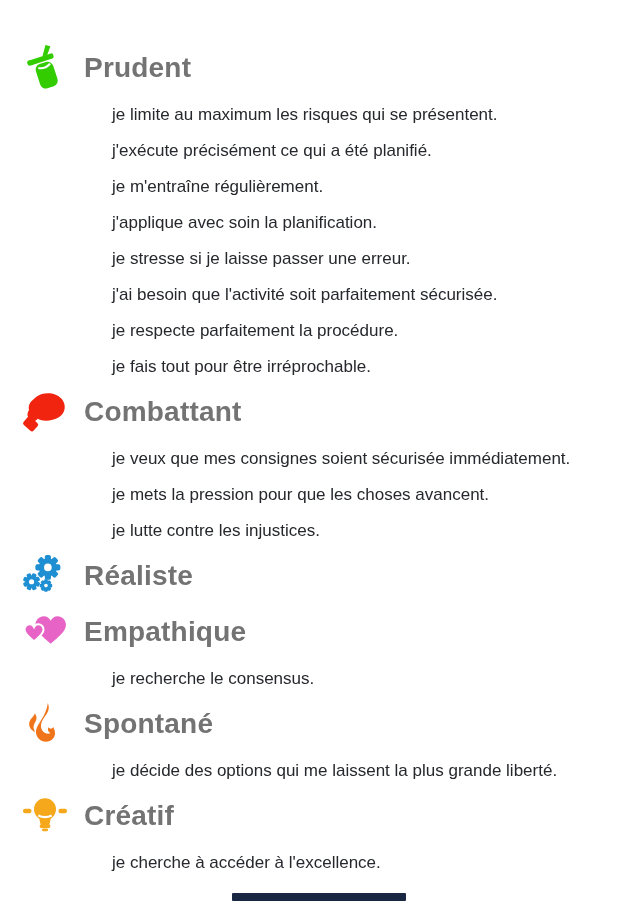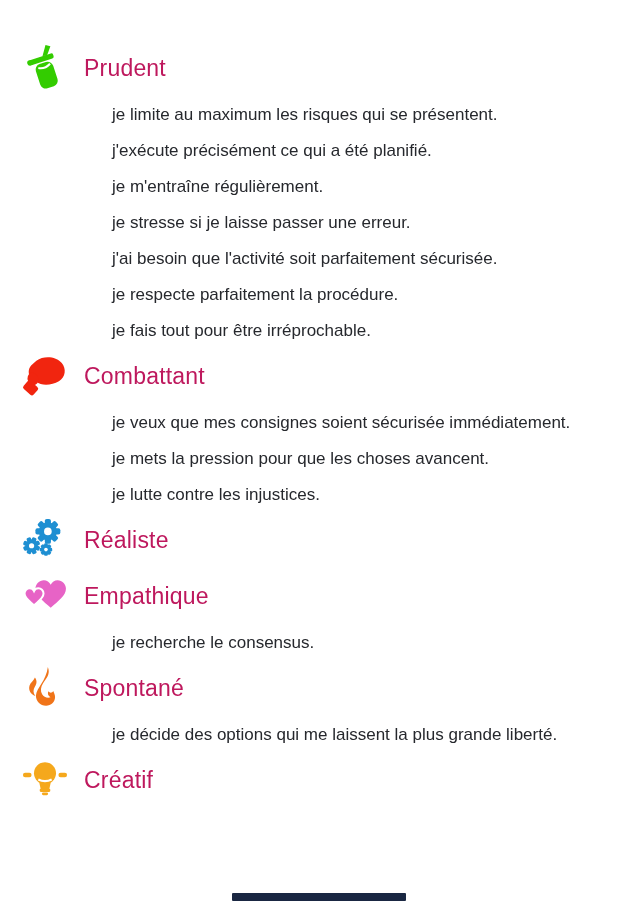--- a/index.html
+++ b/index.html
@@ -23,23 +23,23 @@
   .icon-box {
     width: 46px;
     height: 48px;
     flex: 0 0 46px;
     display: flex;
     align-items: center;
     justify-content: center;
   }
   .icon-box svg { width: 46px; height: 46px; display: block; }
   .section-title {
-    font-size: 23px;
-    font-weight: 400;
-    color: #be185d;
+    font-size: 28px;
+    font-weight: 700;
+    color: #737373;
     letter-spacing: 0.2px;
   }
   .statements { margin: 5px 0 0 112px; }
   .statement {
     font-size: 17px;
     line-height: 27px;
     color: #26282d;
     white-space: nowrap;
     margin-top: 9px;
   }
@@ -72,20 +72,21 @@
             <path d="M18 22 q6 3.4 13 -0.5" stroke="#ffffff" stroke-width="2.2" fill="none" transform="rotate(-18 24 26)"></path>
           </g>
         </svg>
       </span>
       <span class="section-title">Prudent</span>
     </div>
     <div class="statements">
         <div class="statement">je limite au maximum les risques qui se présentent.</div>
         <div class="statement">j'exécute précisément ce qui a été planifié.</div>
         <div class="statement">je m'entraîne régulièrement.</div>
+        <div class="statement">j'applique avec soin la planification.</div>
         <div class="statement">je stresse si je laisse passer une erreur.</div>
         <div class="statement">j'ai besoin que l'activité soit parfaitement sécurisée.</div>
         <div class="statement">je respecte parfaitement la procédure.</div>
         <div class="statement">je fais tout pour être irréprochable.</div>
       </div>
   </div>
 
   <div class="section">
     <div class="section-header">
       <span class="icon-box">
@@ -189,17 +190,20 @@
             <circle cx="24" cy="17" r="11.5"></circle>
             <path d="M18 26.5 h12 l-1.5 7 h-9 Z"></path>
             <rect x="18.5" y="33" width="11" height="3.4" rx="1.2"></rect>
             <rect x="20.8" y="37" width="6.4" height="2.8" rx="1.4"></rect>
             <path d="M17 23.5 q7 3.4 14 0" stroke="#ffffff" stroke-width="2.4" fill="none"></path>
           </g>
         </svg>
       </span>
       <span class="section-title">Créatif</span>
     </div>
+    <div class="statements">
+        <div class="statement">je cherche à accéder à l'excellence.</div>
+      </div>
   </div>
 
 </div>
 
 <div class="home-indicator" style="background-color: rgb(26, 39, 66);"></div>
 
 </body></html>

